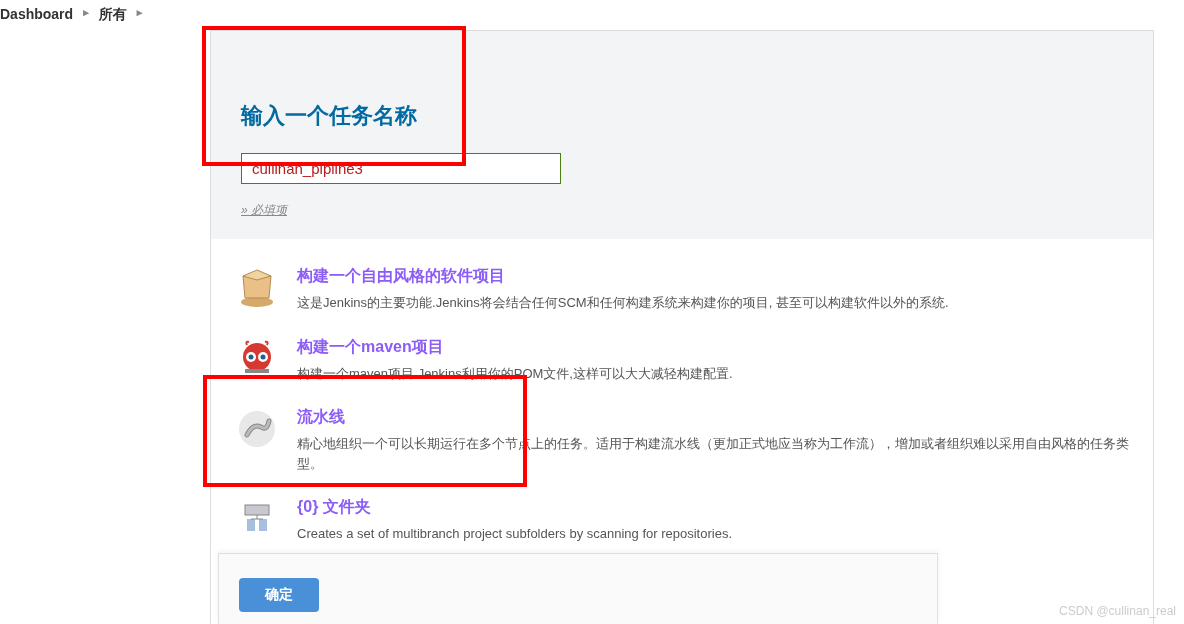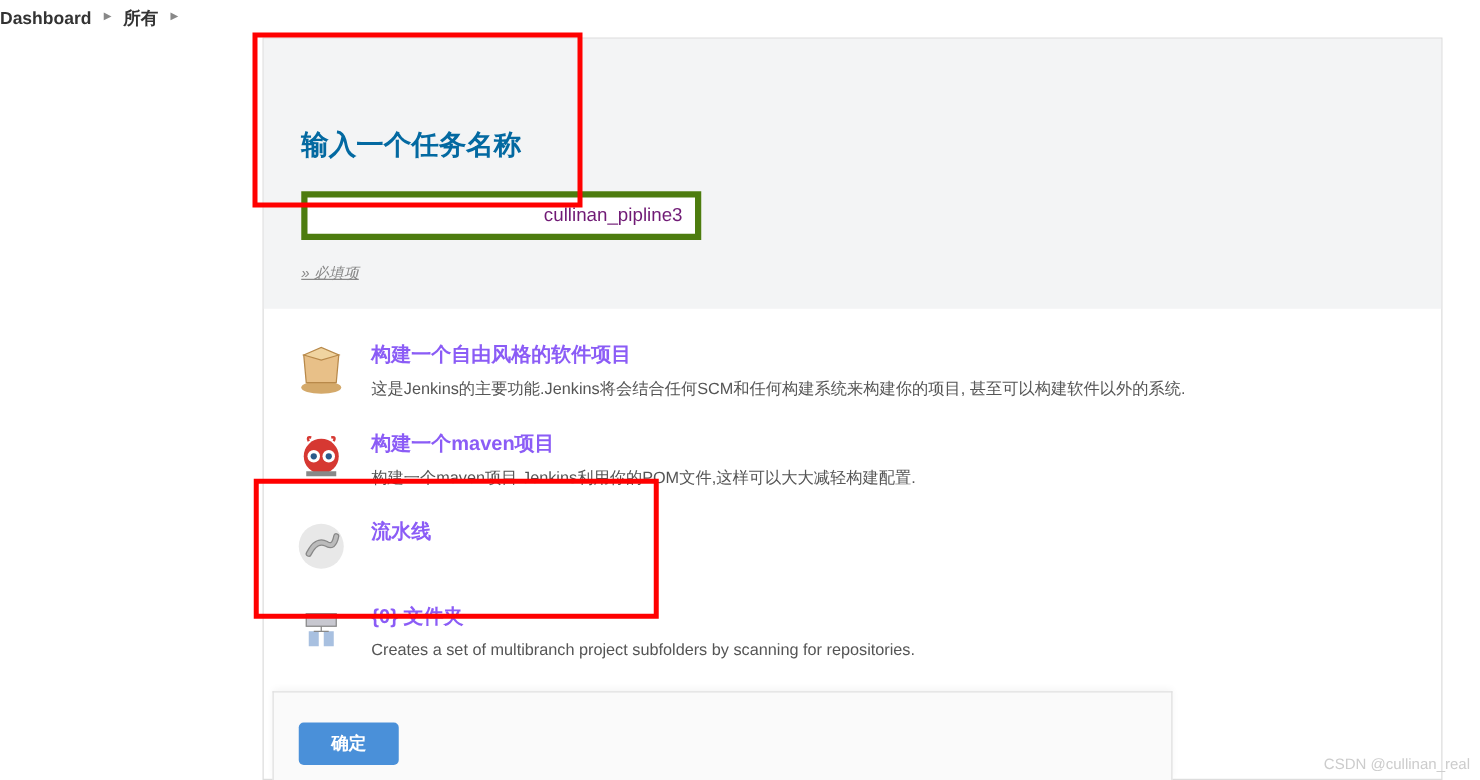--- a/index.html
+++ b/index.html
@@ -40,24 +40,23 @@
       font-size: 22px;
       font-weight: 700;
       color: #0369a1;
       margin-bottom: 22px;
       margin-top: 40px;
     }
     .name-input {
       width: 320px;
       padding: 6px 10px;
       font-size: 15px;
-      border: 5px solid #4d7c0f;
+      border: 1px solid #4d7c0f;
       background: #fff;
-      color: #701a75;
-      text-align: right;
+      color: #b91c1c;
     }
     .required-link {
       display: inline-block;
       margin-top: 18px;
       font-size: 12px;
       color: #888;
       font-style: italic;
       text-decoration: underline;
     }
     .highlight-box-1 {
@@ -190,20 +189,21 @@
     <div class="job-type">
       <div class="icon">
         <svg width="44" height="44" viewBox="0 0 44 44">
           <circle cx="22" cy="22" r="18" fill="#e8e8e8"></circle>
           <path d="M 12 28 Q 18 16 26 20 Q 32 24 34 14" stroke="#888" stroke-width="5" fill="none" stroke-linecap="round"></path>
           <path d="M 12 28 Q 18 16 26 20 Q 32 24 34 14" stroke="#bbb" stroke-width="3" fill="none" stroke-linecap="round"></path>
         </svg>
       </div>
       <div class="content">
         <div class="title">流水线</div>
+        <div class="desc">精心地组织一个可以长期运行在多个节点上的任务。适用于构建流水线（更加正式地应当称为工作流），增加或者组织难以采用自由风格的任务类型。</div>
       </div>
     </div>
 
 
     <div class="job-type">
       <div class="icon">
         <svg width="44" height="44" viewBox="0 0 44 44">
           <rect x="10" y="8" width="24" height="10" fill="#c8c8d0" stroke="#888"></rect>
           <rect x="12" y="22" width="8" height="12" fill="#a8c0e0"></rect>
           <rect x="24" y="22" width="8" height="12" fill="#a8c0e0"></rect>

